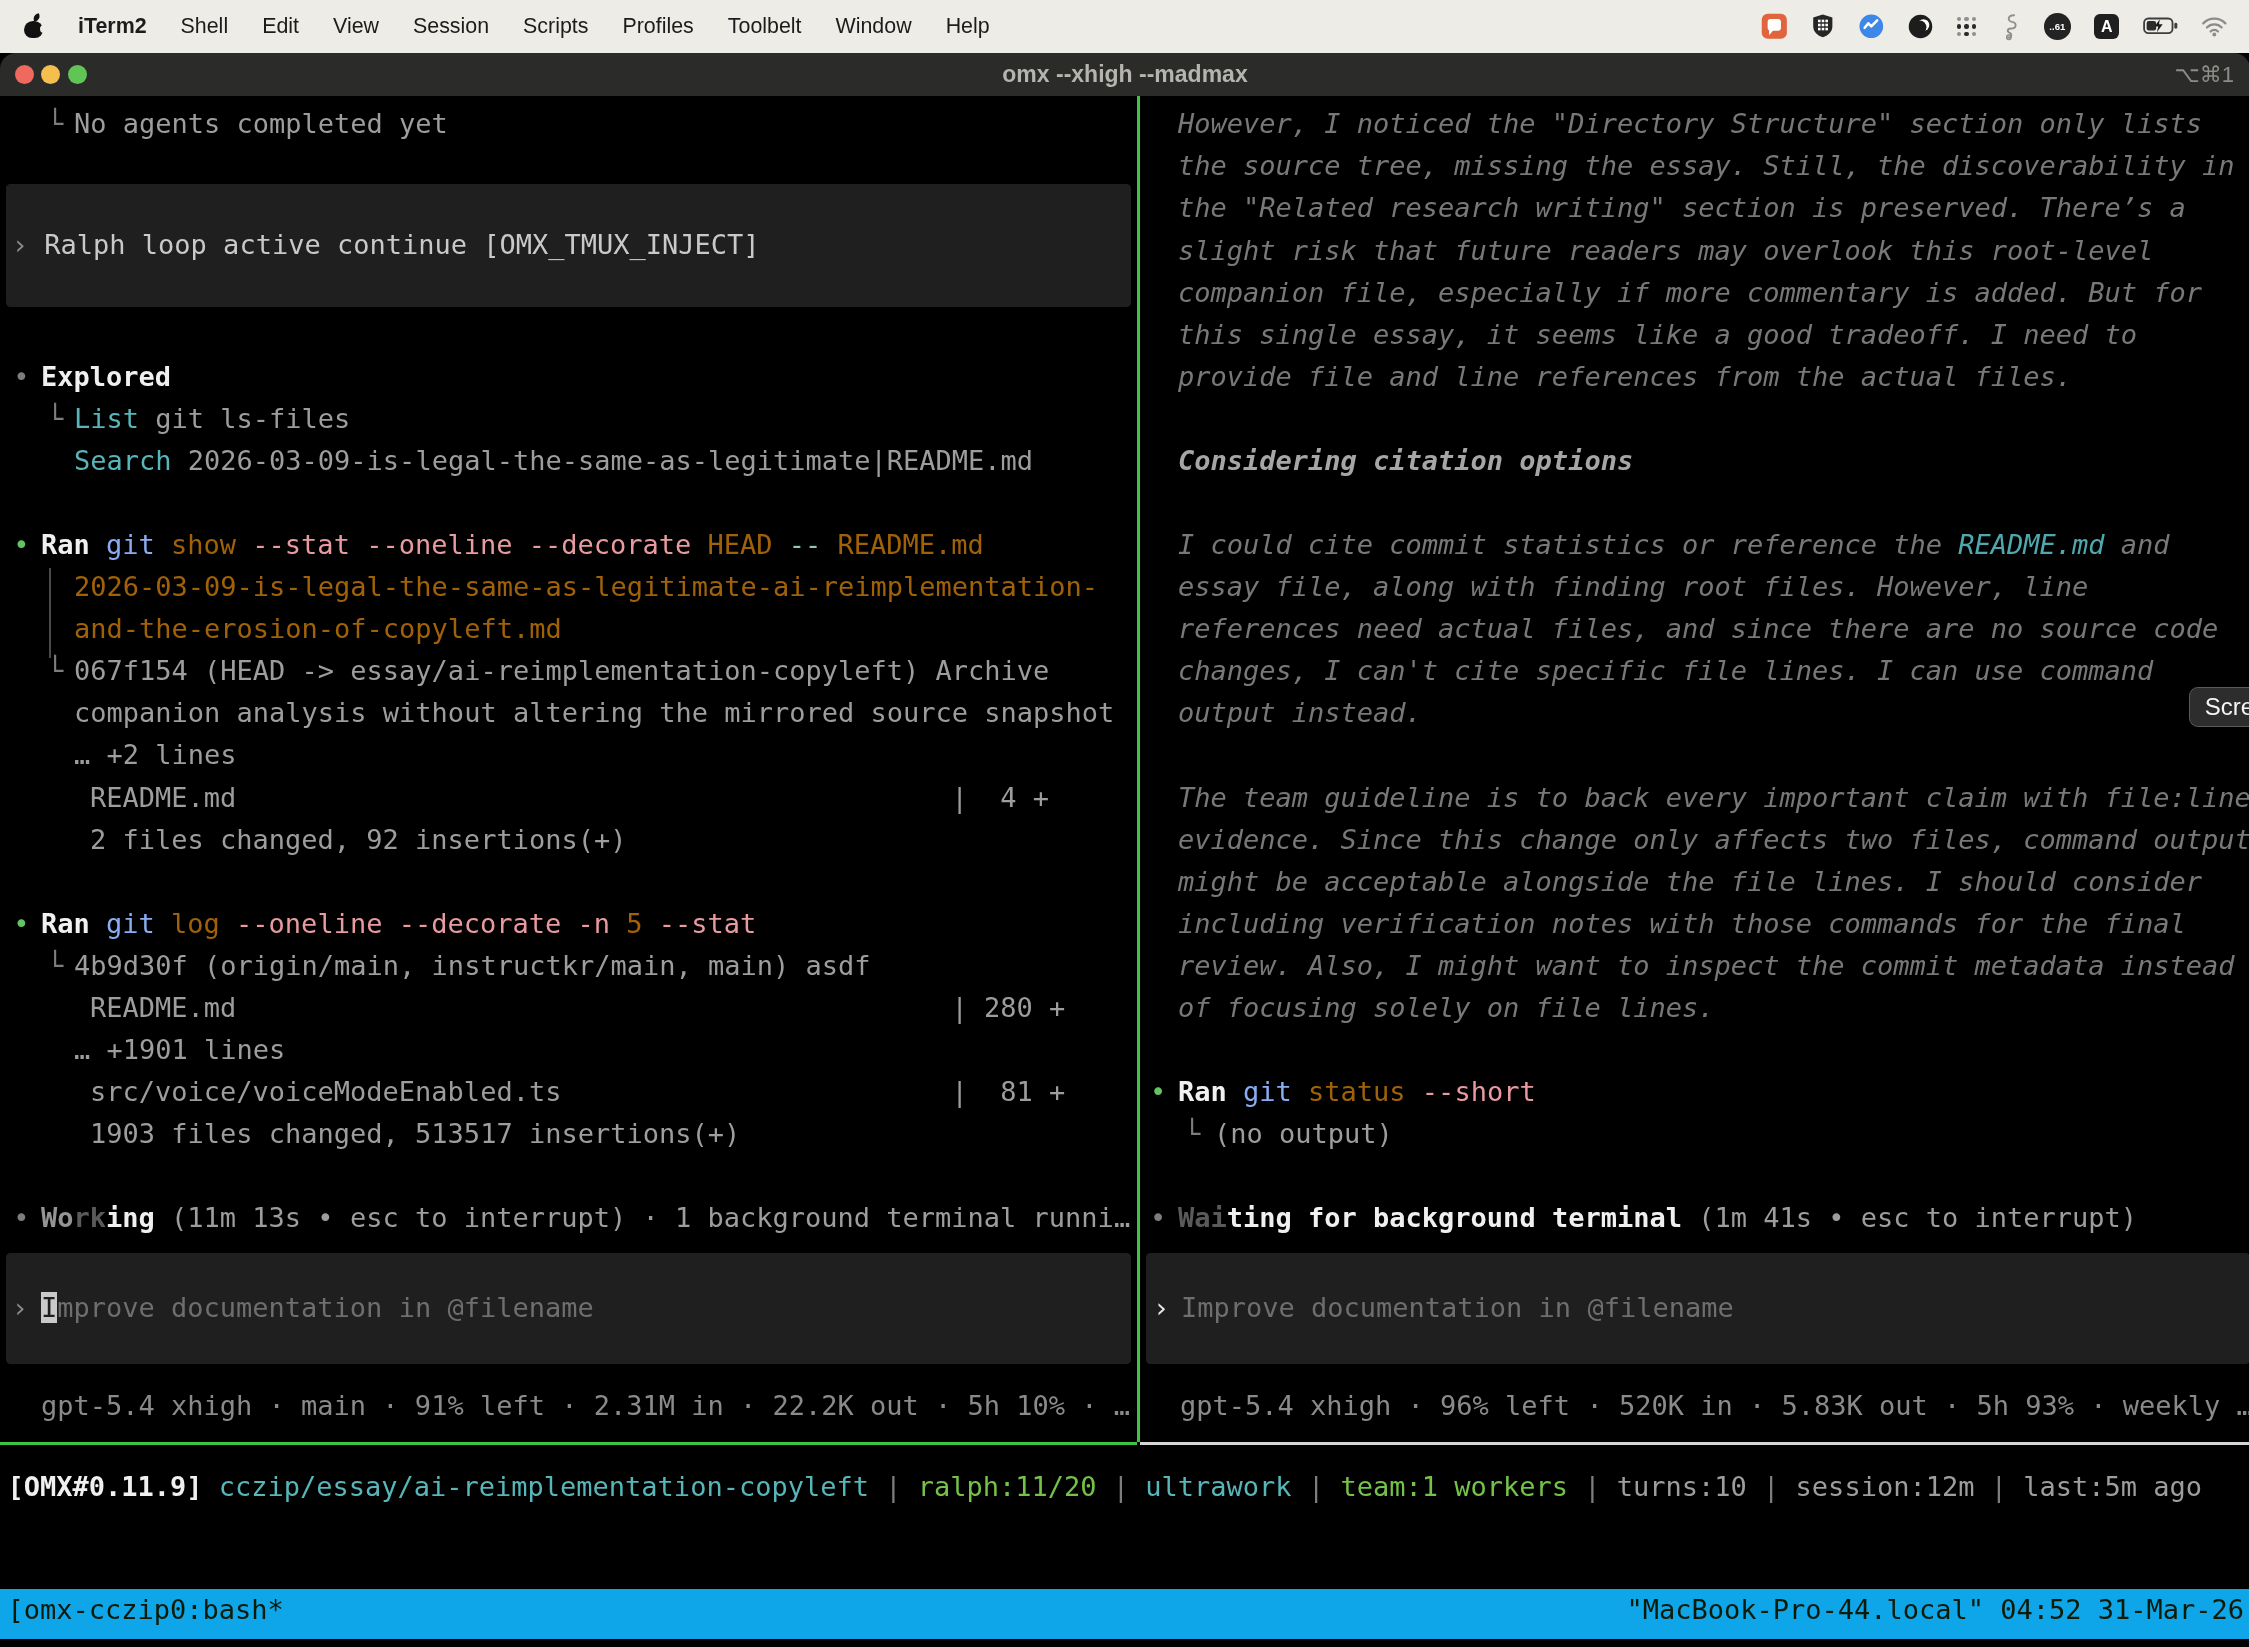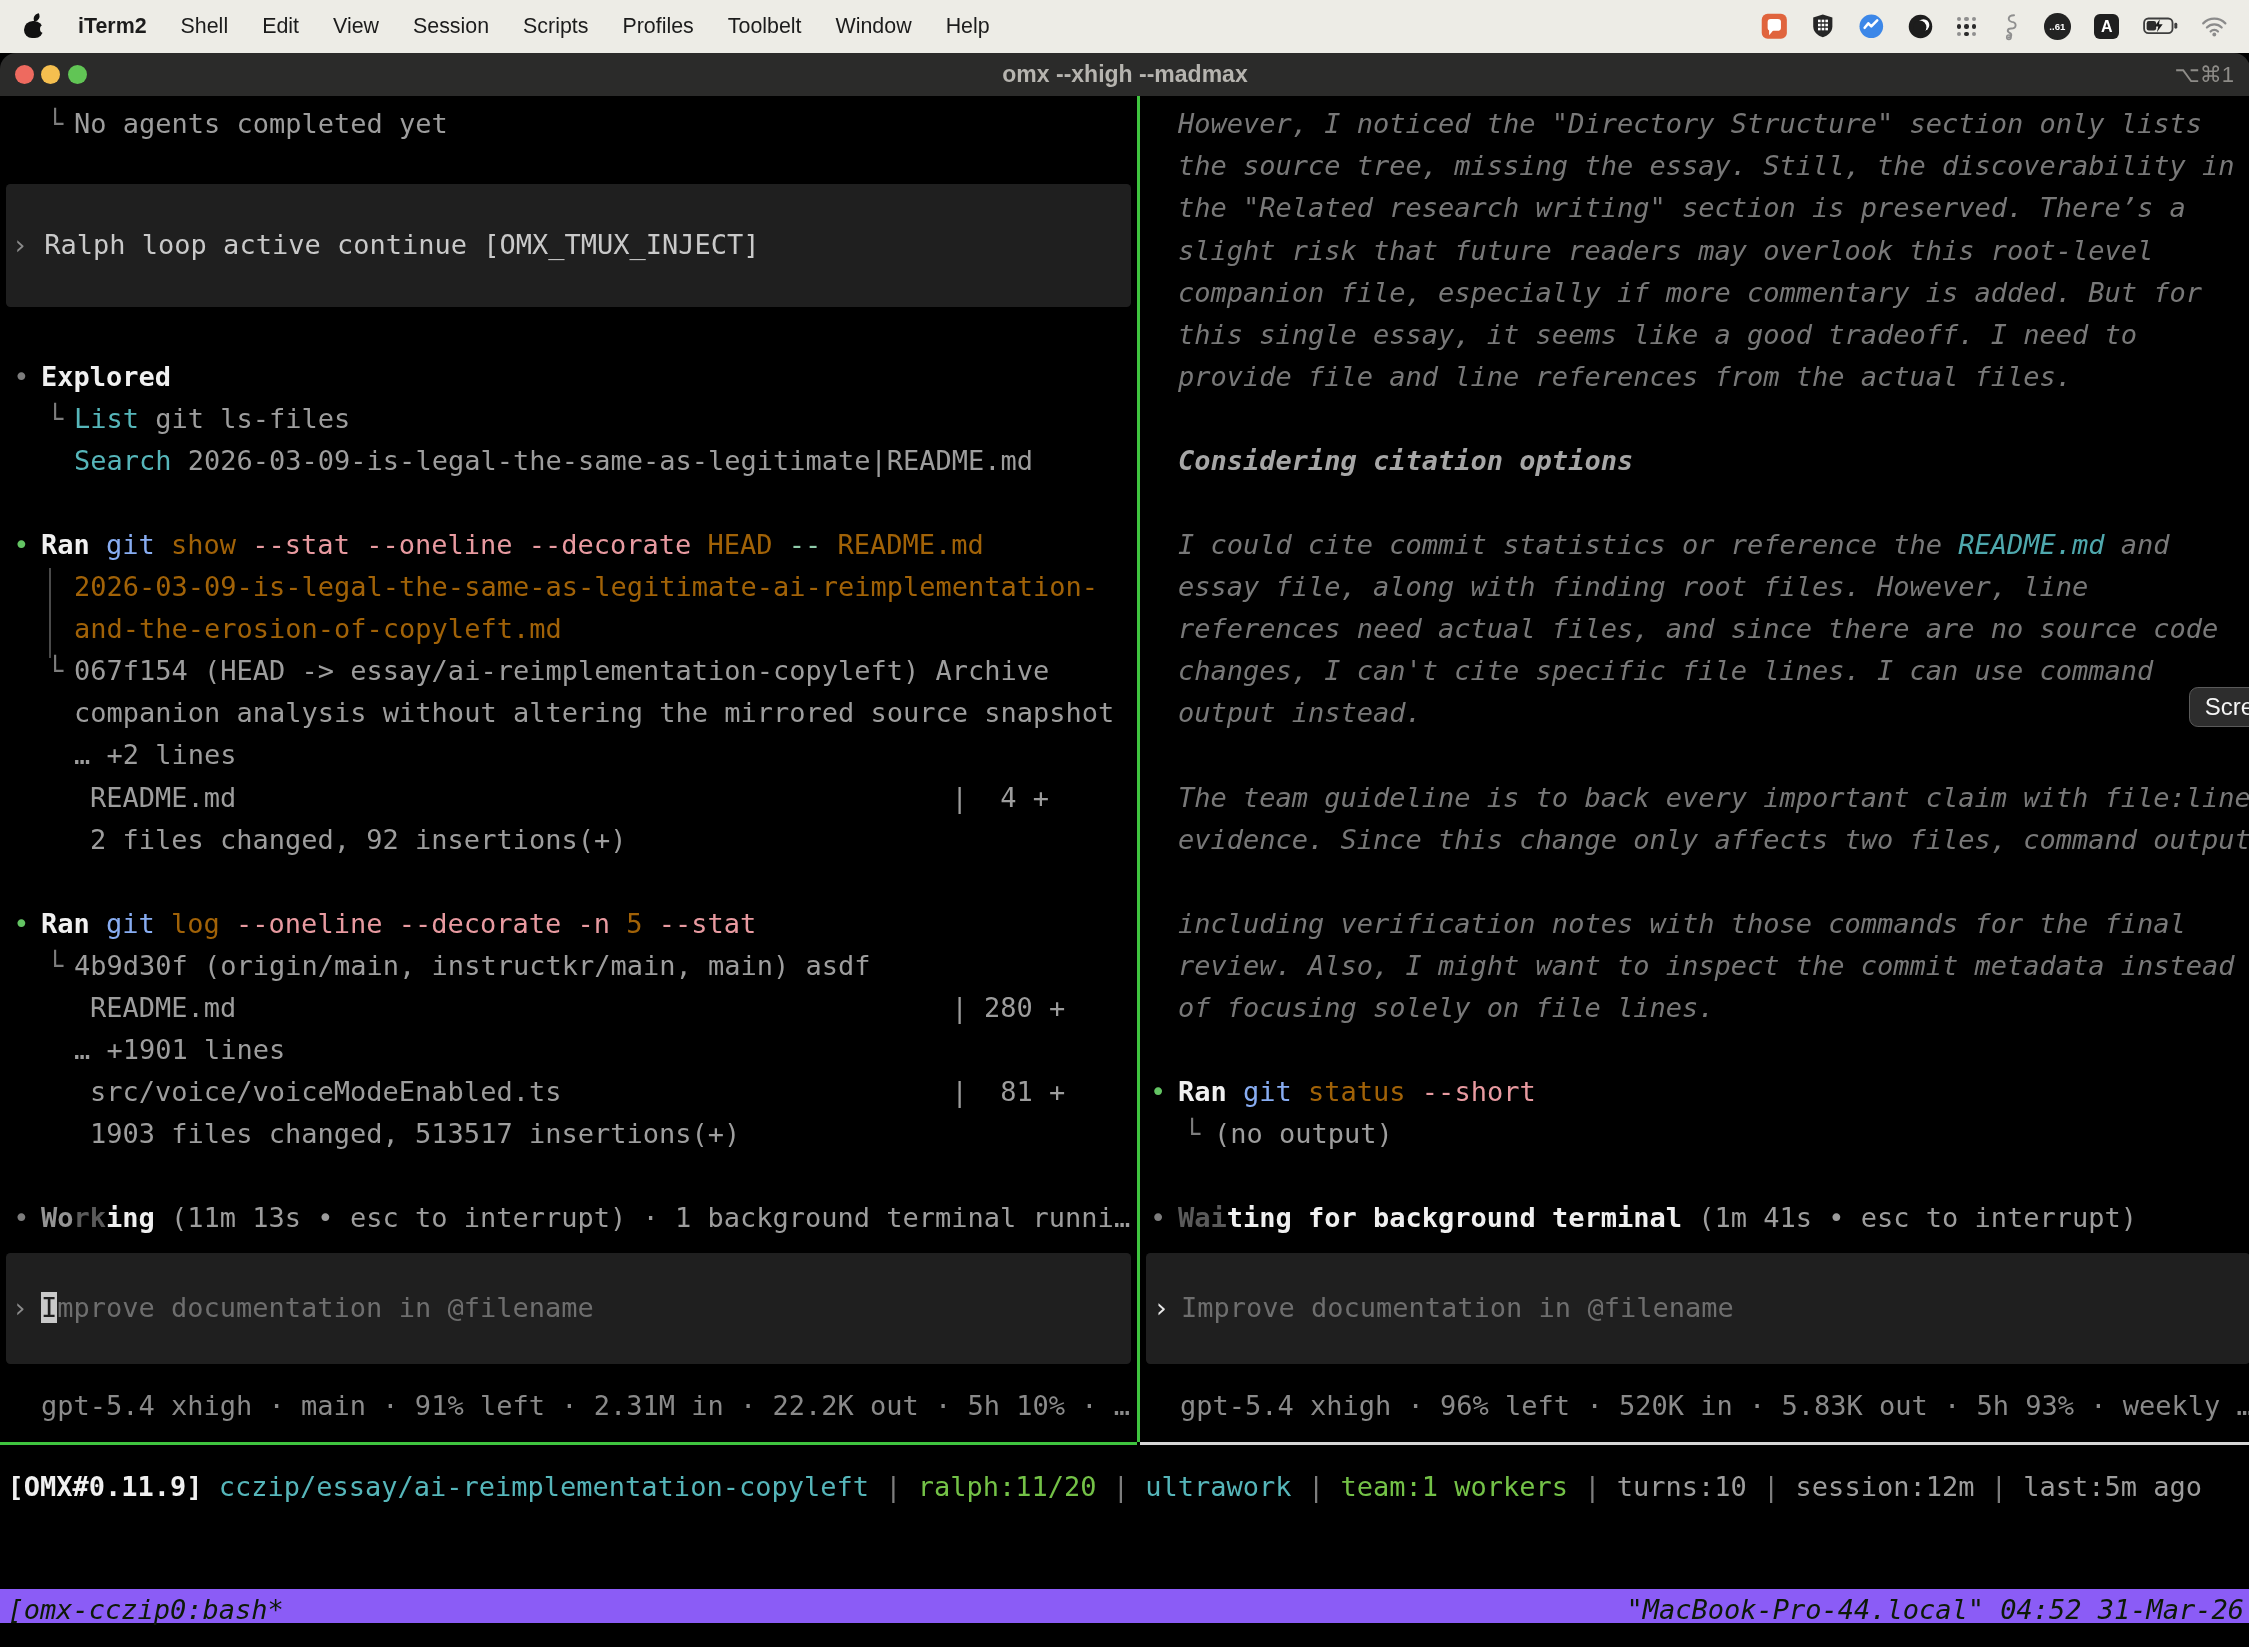--- a/index.html
+++ b/index.html
@@ -26,21 +26,21 @@
   .wtitle{position:absolute;left:0;right:0;top:53px;height:43px;line-height:43px;text-align:center;color:#b6b4af;font-size:23px;font-weight:600;}
   .wshort{position:absolute;right:16px;top:53px;height:43px;line-height:43px;color:#8e8c88;font-size:22px;}
   
   .tl{position:absolute;height:42px;font-family:"DejaVu Sans Mono",monospace;font-size:27px;line-height:42px;white-space:pre;}
   .at{position:absolute;top:0;white-space:pre;}
   .ibox{position:absolute;background:#1f1f1f;border-radius:4.4px;}
   .vdiv{position:absolute;left:1137px;top:96px;width:3px;height:1346px;background:#3fc43f;}
   .hdivL{position:absolute;left:0;top:1442px;width:1137px;height:3px;background:#3fc43f;}
   .hdivR{position:absolute;left:1140px;top:1442px;width:1110px;height:3px;background:#d6d6d6;}
   .guide{position:absolute;left:49px;top:568px;width:2.2px;height:90px;background:#4a4a4a;}
-  .tmux{position:absolute;left:0;top:1589px;width:2250px;height:34px;background:#8b5cf6;font-style:italic;}
+  .tmux{position:absolute;left:0;top:1589px;width:2250px;height:50px;background:#0ea5e9;}
   .tooltip{position:absolute;left:2189px;top:687px;width:96px;height:40px;background:#2d2d2d;border:1.5px solid #5a5a5a;border-radius:8.9px;color:#f5f5f5;font-size:24px;line-height:37px;padding-left:14.8px;box-sizing:border-box;}
   
   .c-gray{color:#9d9d9d}
   .c-lightgray{color:#c9c9c9}
   .c-dim{color:#7d7d7d}
   .c-dim2{color:#8a8a8a}
   .c-ph{color:#6e6e6e}
   .c-bright{color:#f0f0f0;font-weight:bold}
   .c-brightchev{color:#e8e8e8}
   .c-teal{color:#56b6ba}
@@ -265,20 +265,21 @@
   <div class="tl c-thinkhead" style="top:440px;left:1178px">Considering citation options</div>
 
   <div class="tl" style="top:524px;left:1178px"><span class="c-think">I could cite commit statistics or reference the </span><span class="c-tealit">README.md</span><span class="c-think"> and</span></div>
   <div class="tl c-think" style="top:566px;left:1178px">essay file, along with finding root files. However, line</div>
   <div class="tl c-think" style="top:608px;left:1178px">references need actual files, and since there are no source code</div>
   <div class="tl c-think" style="top:650px;left:1178px">changes, I can't cite specific file lines. I can use command</div>
   <div class="tl c-think" style="top:692px;left:1178px">output instead.</div>
 
   <div class="tl c-think" style="top:777px;left:1178px">The team guideline is to back every important claim with file:line</div>
   <div class="tl c-think" style="top:819px;left:1178px">evidence. Since this change only affects two files, command output</div>
+  <div class="tl c-think" style="top:861px;left:1178px">might be acceptable alongside the file lines. I should consider</div>
   <div class="tl c-think" style="top:903px;left:1178px">including verification notes with those commands for the final</div>
   <div class="tl c-think" style="top:945px;left:1178px">review. Also, I might want to inspect the commit metadata instead</div>
   <div class="tl c-think" style="top:987px;left:1178px">of focusing solely on file lines.</div>
 
   <div class="tl" style="top:1071px">
     <span class="at" style="left:1150px"><span class="c-green">•</span></span>
     <span class="at" style="left:1178px"><span class="c-bright">Ran</span><span class="c-blue"> git</span><span class="c-lav"> status</span><span class="c-pink"> --short</span></span>
   </div>
   <div class="tl" style="top:1113px">
     <span class="at" style="left:1184px"><span class="c-dim">└</span></span>

